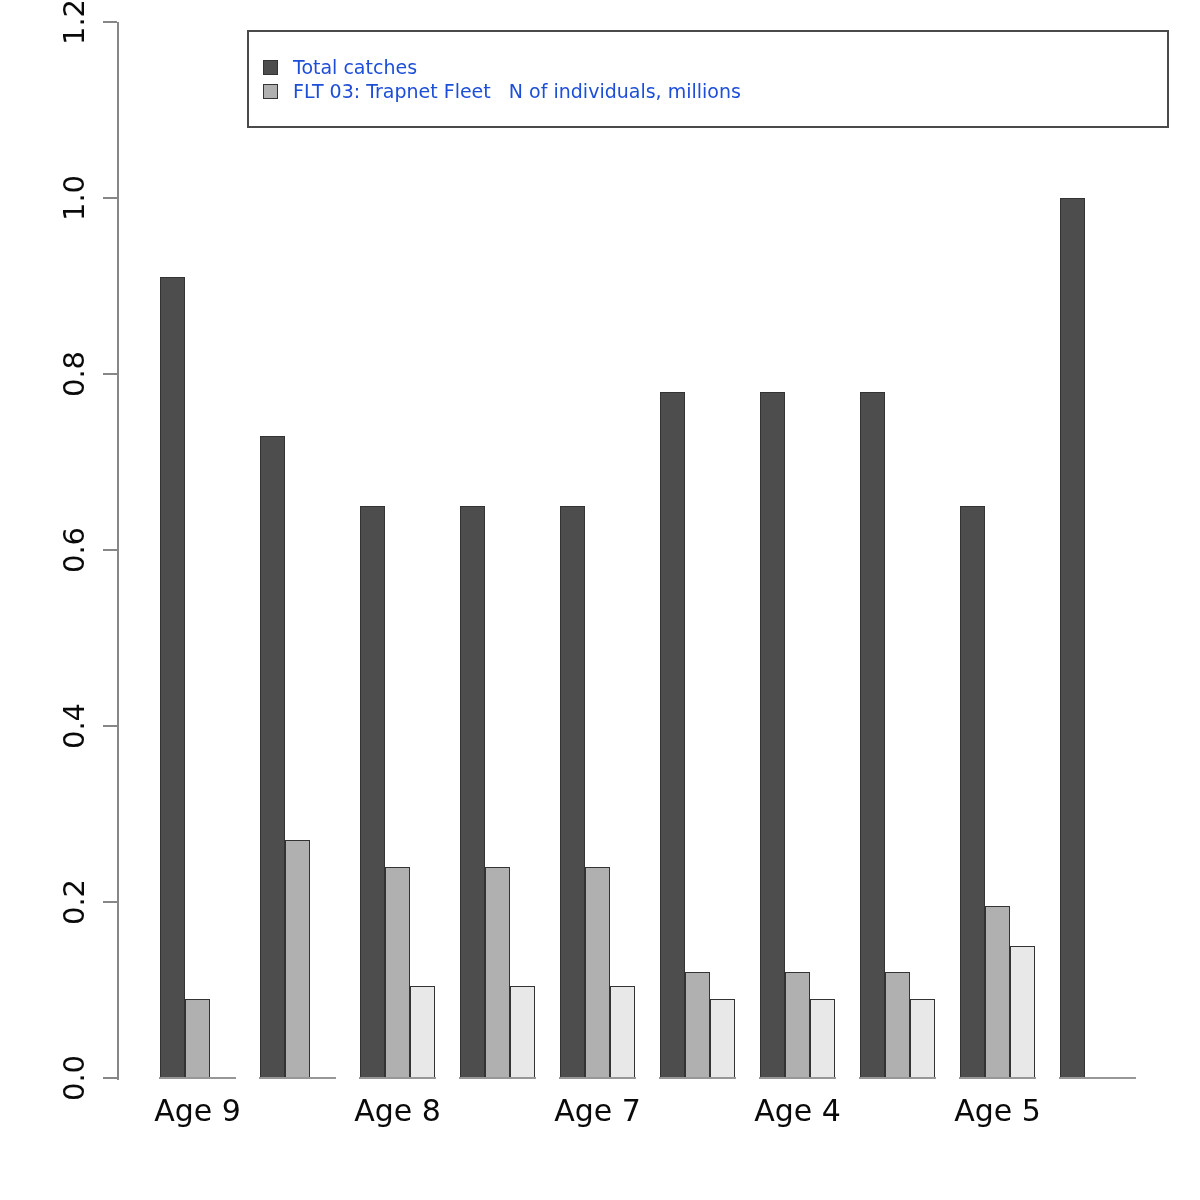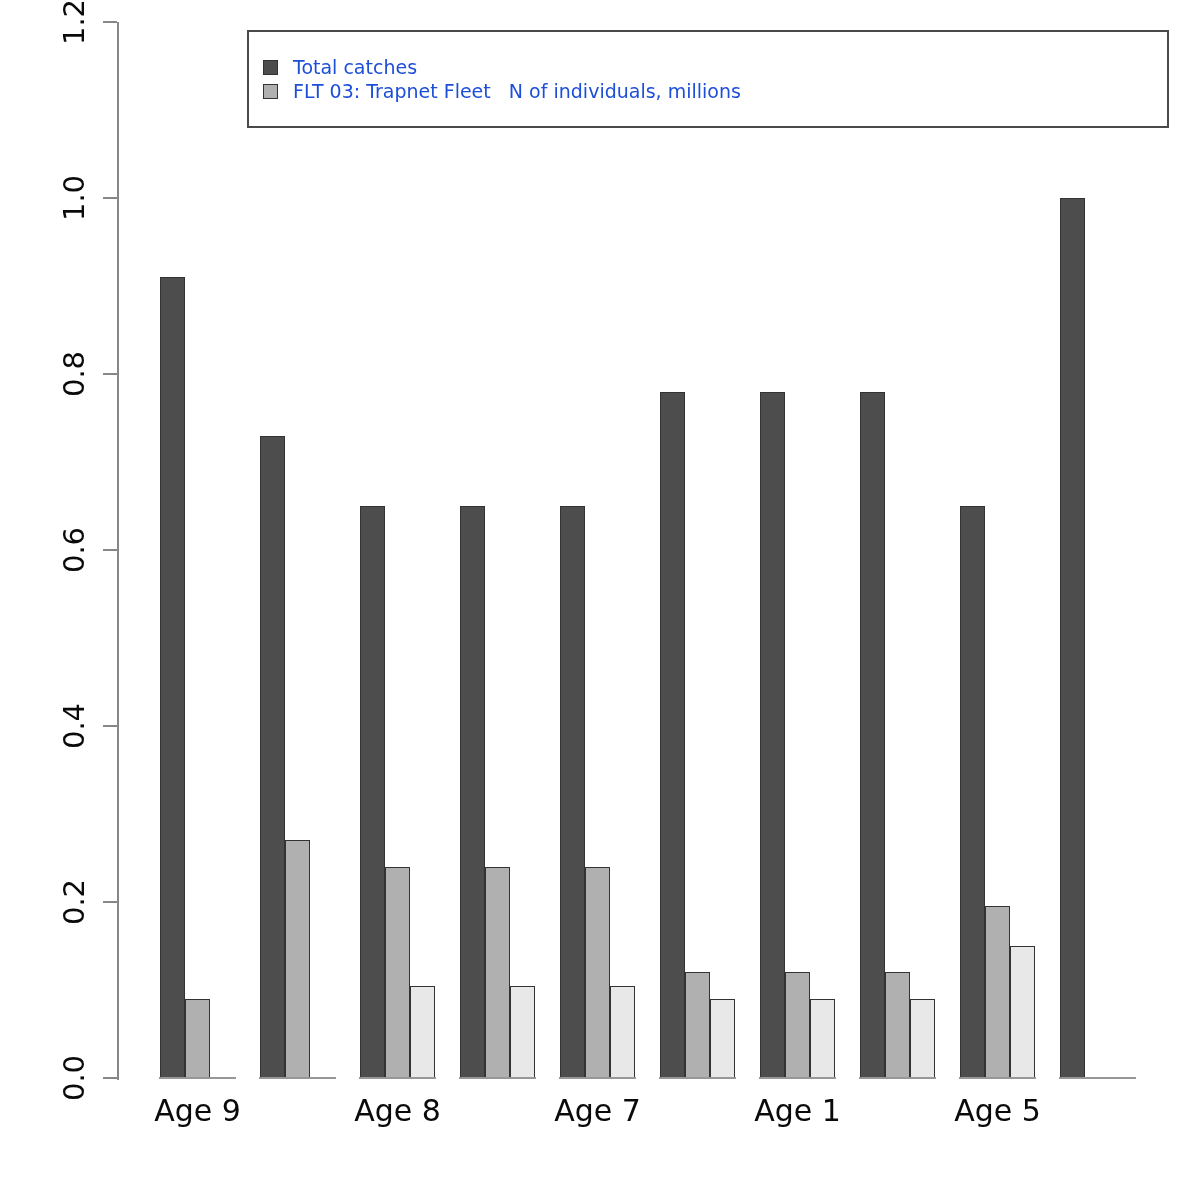--- a/index.html
+++ b/index.html
@@ -116,21 +116,21 @@
       <div class="x-label" style="left: 197.5px; top: 1110px;">
         <span>Age 9</span>
       </div>
       <div class="x-label" style="left: 397.5px; top: 1110px;">
         <span>Age 8</span>
       </div>
       <div class="x-label" style="left: 597.5px; top: 1110px;">
         <span>Age 7</span>
       </div>
       <div class="x-label" style="left: 797.5px; top: 1110px;">
-        <span>Age 1</span>
+        <span>Age 4</span>
       </div>
       <div class="x-label" style="left: 997.5px; top: 1110px;">
         <span>Age 5</span>
       </div>
     </div>
   <div class="legend" id="legend">
       <div class="legend-row">
         <span class="legend-swatch" style="background: rgb(77, 77, 77);"></span>
         <span class="legend-label">Total catches</span>
       </div>

